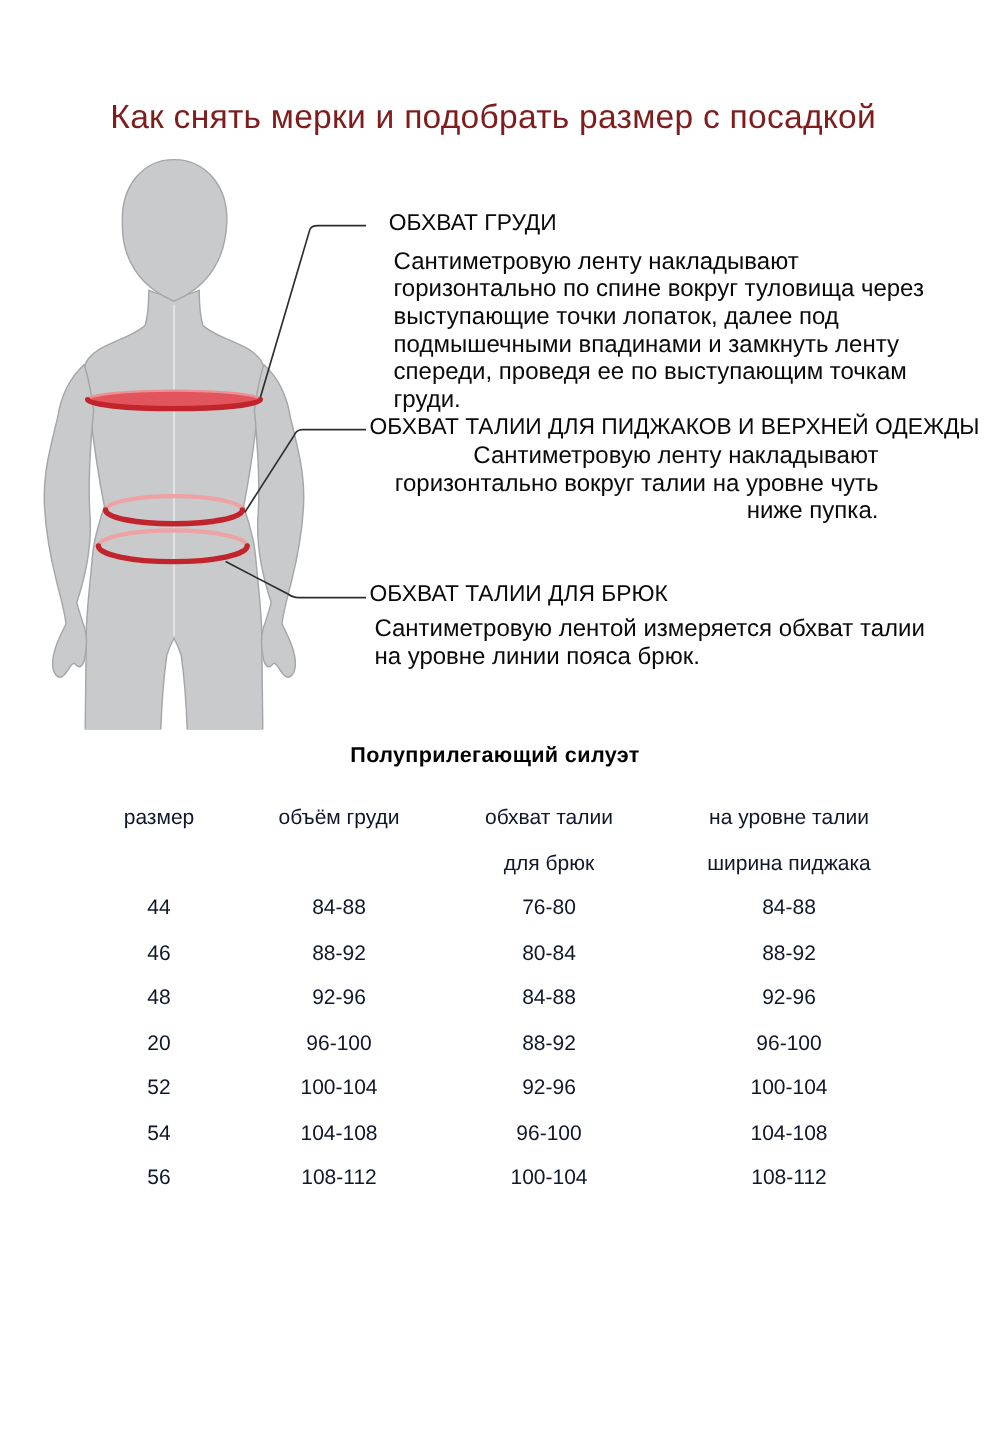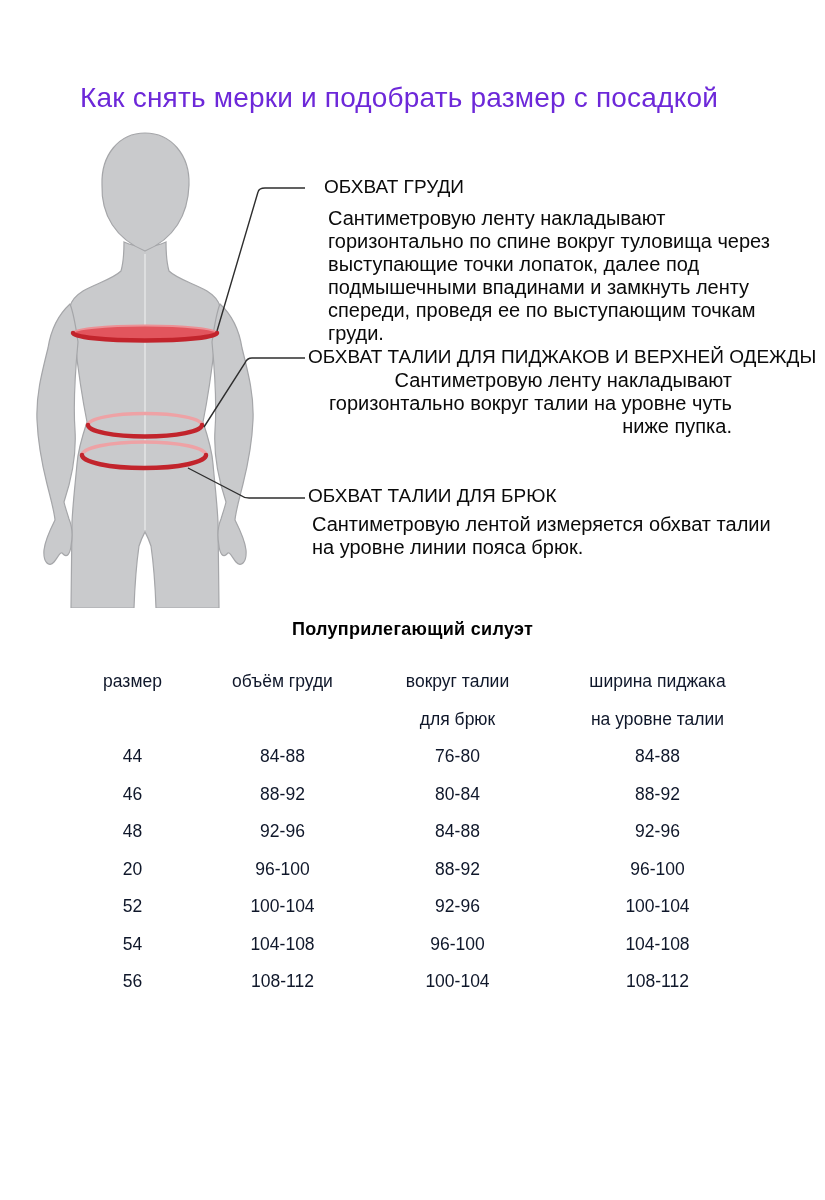--- a/index.html
+++ b/index.html
@@ -8,27 +8,27 @@
   .page {
     position: relative;
     width: 825px;
     height: 1200px;
     background: #ffffff;
     overflow: hidden;
   }
   .page-title {
     position: absolute;
     top: 82px;
-    left: 4px;
+    left: 16px;
     width: 790px;
     text-align: center;
     font-size: 28px;
     font-weight: 400;
     letter-spacing: 0.2px;
-    color: #6d28d9;
+    color: #7f1d1d;
   }
   .figure-wrap {
     position: absolute;
     left: 25px;
     top: 130px;
     width: 290px;
     height: 478px;
   }
   .measure-block { position: absolute; }
   .measure-title {
@@ -156,26 +156,26 @@
     <div class="size-grid">
       <div class="hcell">
         <div class="hline">размер</div>
         <div class="hline"></div>
       </div>
       <div class="hcell">
         <div class="hline">объём груди</div>
         <div class="hline"></div>
       </div>
       <div class="hcell">
-        <div class="hline">вокруг талии</div>
+        <div class="hline">обхват талии</div>
         <div class="hline">для брюк</div>
       </div>
       <div class="hcell">
+        <div class="hline">на уровне талии</div>
         <div class="hline">ширина пиджака</div>
-        <div class="hline">на уровне талии</div>
       </div>
 
       <div class="trow">
         <div class="dcell">44</div>
         <div class="dcell">84-88</div>
         <div class="dcell">76-80</div>
         <div class="dcell">84-88</div>
       </div>
       <div class="trow">
         <div class="dcell">46</div>

